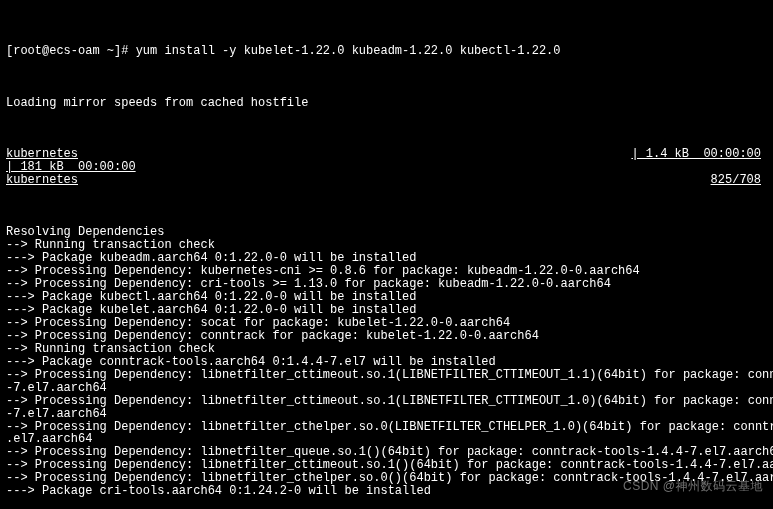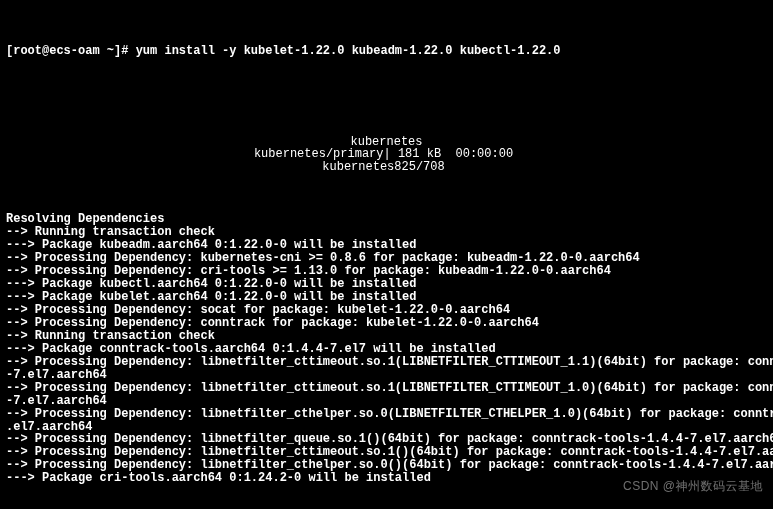--- a/index.html
+++ b/index.html
@@ -15,25 +15,25 @@
     overflow: hidden;
     position: relative;
   }
   .term {
     padding: 6px 6px 0 6px;
     white-space: pre;
   }
   .line {
     white-space: pre;
     display: block;
-    font-weight: bold;
   }
   .rowline {
     display: flex;
-    justify-content: center;
+    justify-content: space-between;
+    text-decoration: underline;
   }
   .rowline .left { white-space: pre; }
   .rowline .right { white-space: pre; padding-right: 6px; }
   .watermark {
     position: absolute;
     right: 10px;
     bottom: 16px;
     color: rgba(200,200,200,0.55);
     font-family: "Segoe UI", Arial, sans-serif;
     font-size: 12px;
@@ -41,23 +41,23 @@
     pointer-events: none;
   }
 </style>
 </head>
 <body>
 
 <div class="term">
 
   <span class="line"><span>[root@ecs-oam ~]# </span><span>yum install -y kubelet-1.22.0 kubeadm-1.22.0 kubectl-1.22.0</span></span>
 
-  <div id="pre-lines"></div>
+  <div id="pre-lines"><span class="line">Loading mirror speeds from cached hostfile</span></div>
 
-  <div id="repo-rows"><div class="rowline"><span class="left">kubernetes</span></div><div class="rowline"><span class="left">kubernetes/primary</span><span class="right">| 181 kB  00:00:00</span></div><div class="rowline"><span class="left">kubernetes</span><span class="right">825/708</span></div></div>
+  <div id="repo-rows"><div class="rowline"><span class="left">kubernetes</span><span class="right">| 1.4 kB  00:00:00</span></div><div class="rowline"><span class="right">| 181 kB  00:00:00</span></div><div class="rowline"><span class="left">kubernetes</span><span class="right">825/708</span></div></div>
 
   <div id="post-lines"><span class="line">Resolving Dependencies</span><span class="line">--&gt; Running transaction check</span><span class="line">---&gt; Package kubeadm.aarch64 0:1.22.0-0 will be installed</span><span class="line">--&gt; Processing Dependency: kubernetes-cni &gt;= 0.8.6 for package: kubeadm-1.22.0-0.aarch64</span><span class="line">--&gt; Processing Dependency: cri-tools &gt;= 1.13.0 for package: kubeadm-1.22.0-0.aarch64</span><span class="line">---&gt; Package kubectl.aarch64 0:1.22.0-0 will be installed</span><span class="line">---&gt; Package kubelet.aarch64 0:1.22.0-0 will be installed</span><span class="line">--&gt; Processing Dependency: socat for package: kubelet-1.22.0-0.aarch64</span><span class="line">--&gt; Processing Dependency: conntrack for package: kubelet-1.22.0-0.aarch64</span><span class="line">--&gt; Running transaction check</span><span class="line">---&gt; Package conntrack-tools.aarch64 0:1.4.4-7.el7 will be installed</span><span class="line">--&gt; Processing Dependency: libnetfilter_cttimeout.so.1(LIBNETFILTER_CTTIMEOUT_1.1)(64bit) for package: conntrack-tools-1.4.4</span><span class="line">-7.el7.aarch64</span><span class="line">--&gt; Processing Dependency: libnetfilter_cttimeout.so.1(LIBNETFILTER_CTTIMEOUT_1.0)(64bit) for package: conntrack-tools-1.4.4</span><span class="line">-7.el7.aarch64</span><span class="line">--&gt; Processing Dependency: libnetfilter_cthelper.so.0(LIBNETFILTER_CTHELPER_1.0)(64bit) for package: conntrack-tools-1.4.4-7</span><span class="line">.el7.aarch64</span><span class="line">--&gt; Processing Dependency: libnetfilter_queue.so.1()(64bit) for package: conntrack-tools-1.4.4-7.el7.aarch64</span><span class="line">--&gt; Processing Dependency: libnetfilter_cttimeout.so.1()(64bit) for package: conntrack-tools-1.4.4-7.el7.aarch64</span><span class="line">--&gt; Processing Dependency: libnetfilter_cthelper.so.0()(64bit) for package: conntrack-tools-1.4.4-7.el7.aarch64</span><span class="line">---&gt; Package cri-tools.aarch64 0:1.24.2-0 will be installed</span><span class="line"></span><span class="line"></span></div>
 
   
 
   
 
   
 
 </div>

